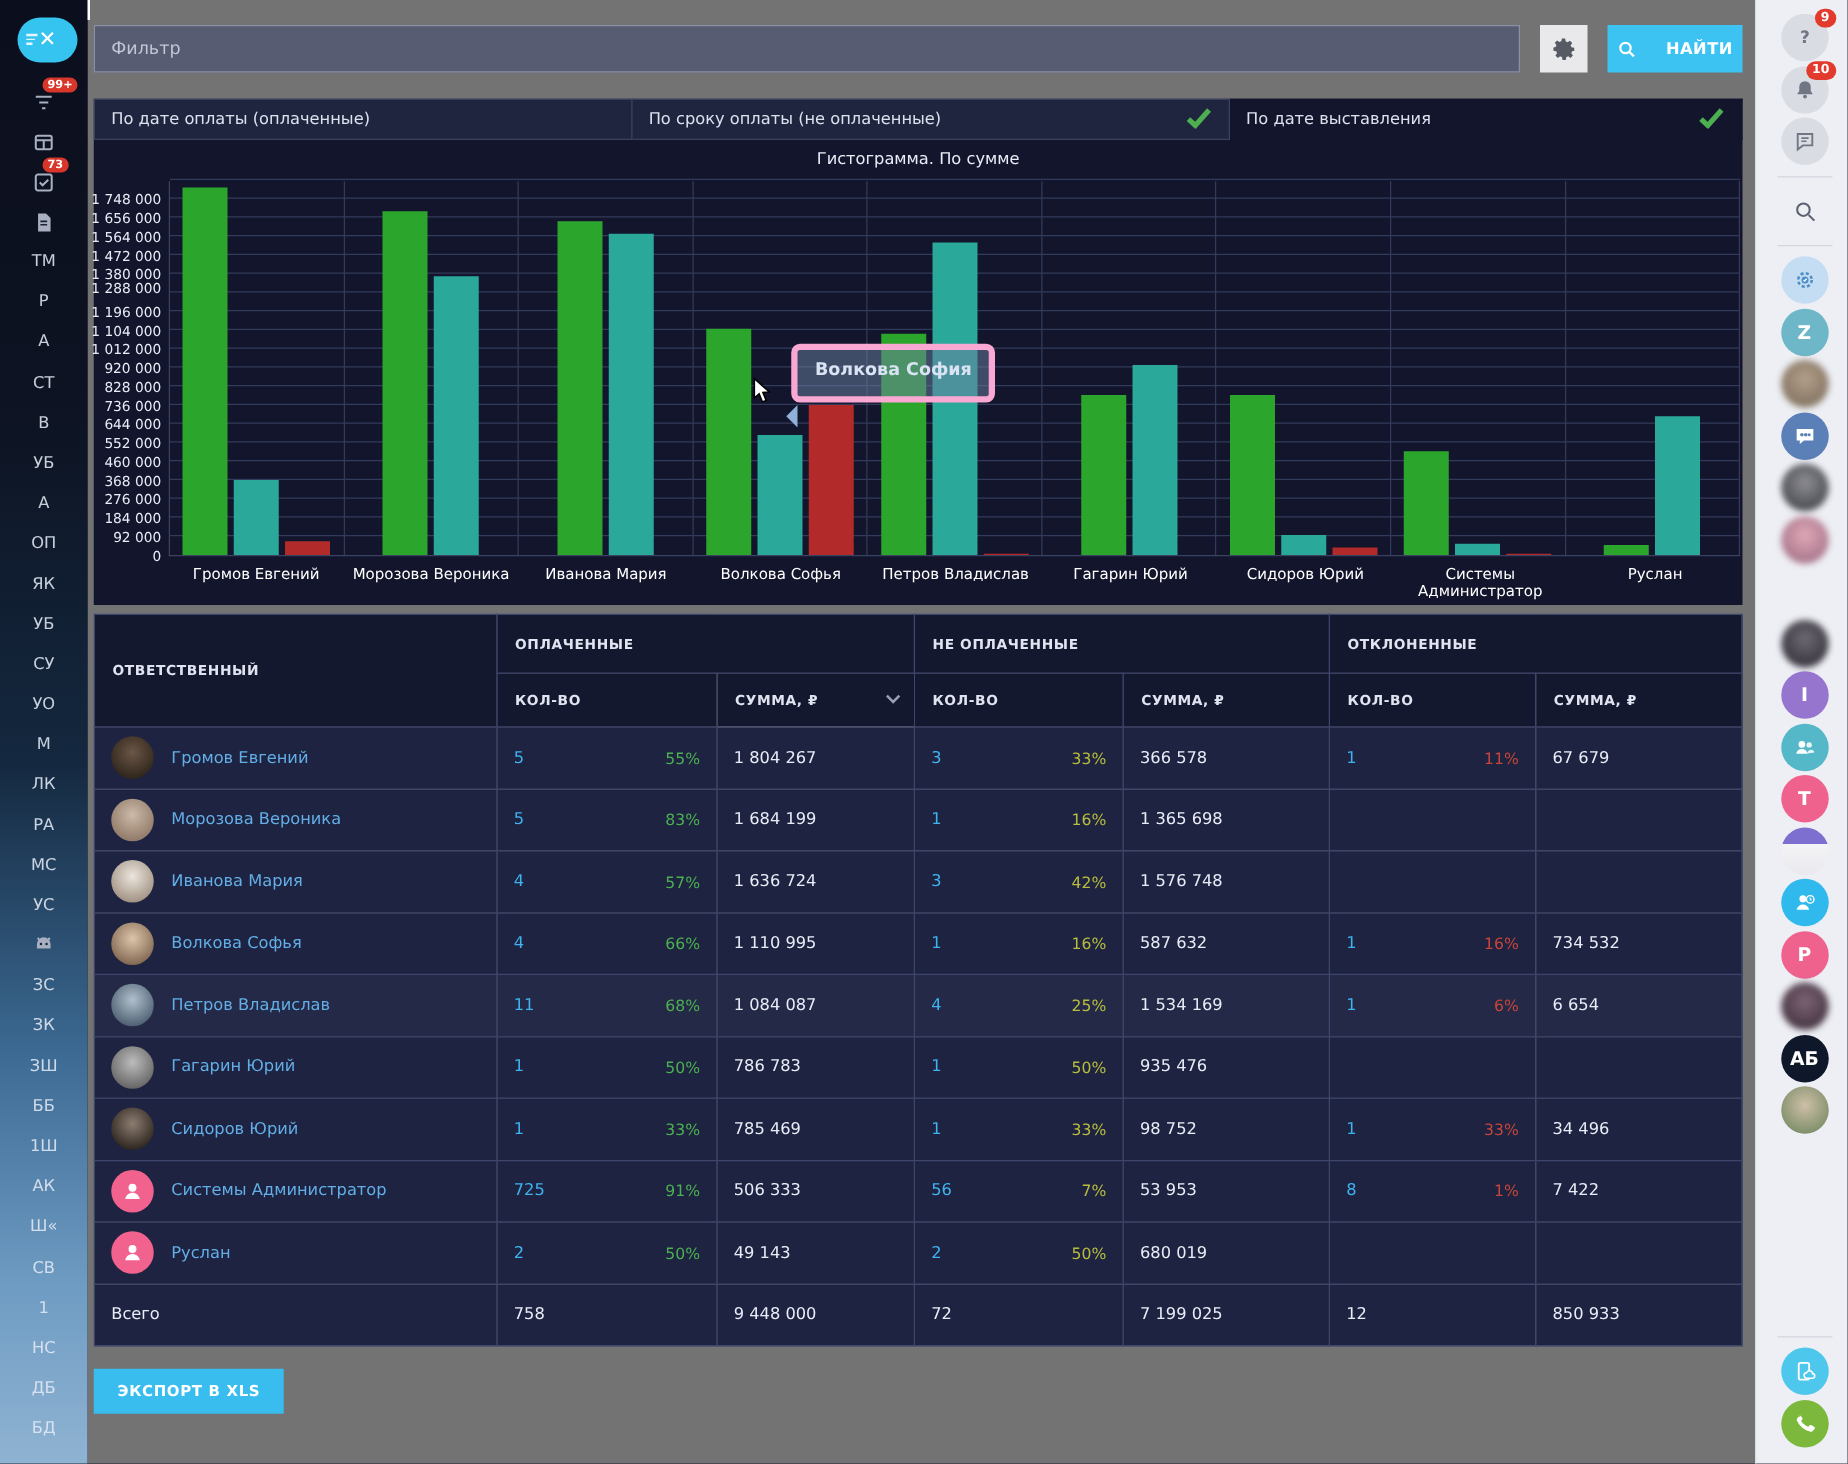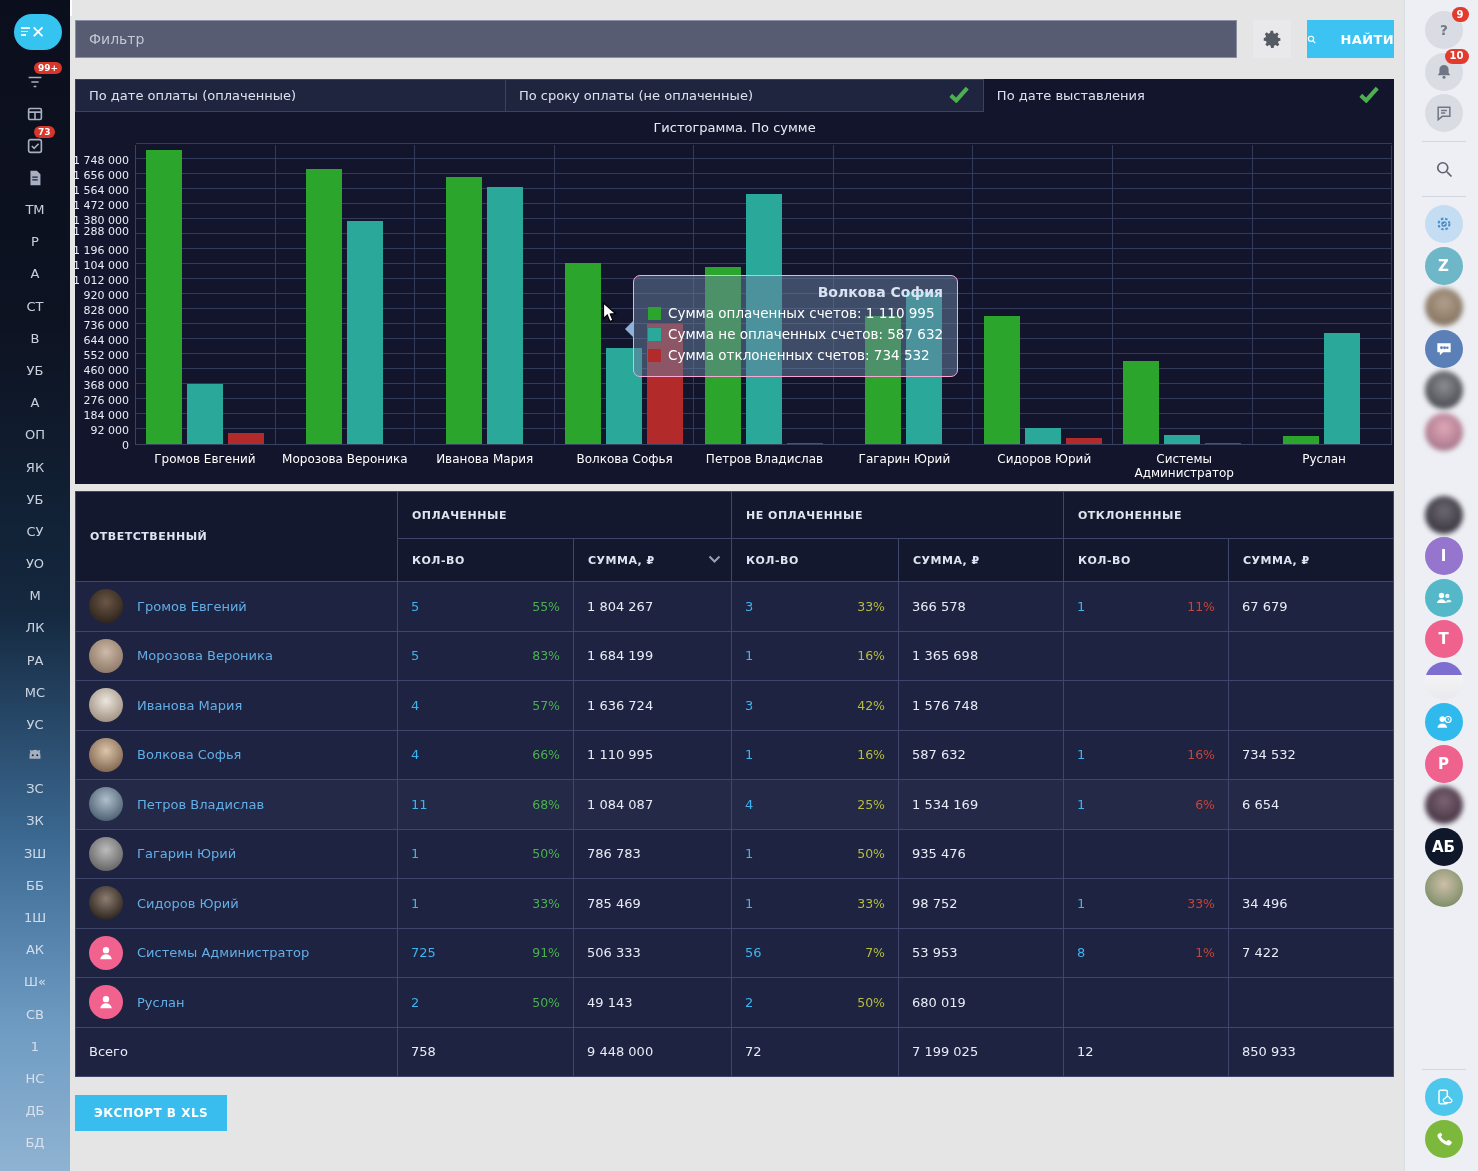--- a/index.html
+++ b/index.html
@@ -32,32 +32,32 @@
     font-size:15px; color:#fff; font-weight:bold; }
   .rsb-item.gray { background:#d9dce3; color:#707684; }
   .rsb-item svg { width:20px; height:20px; }
   .rsb-badge { position:absolute; top:-4px; right:-6px; background:#e23b2e; color:#fff; font-size:10px;
     font-weight:bold; border-radius:9px; padding:1.5px 5px; line-height:1.2; }
   .rsb-div { width:44px; border-top:1px solid #d2d6de; margin:5px 0 8px; }
   .rsb-blur { filter:blur(2.5px); }
   .rsb-spacer { margin-top:auto; }
 
   
-  .main { flex:1 1 auto; background:#e5e5e5; position:relative; padding:20px 10px 0 5px; }
+  .main { flex:1 1 auto; background:#737373; position:relative; padding:20px 10px 0 5px; }
   .main::before { content:""; position:absolute; left:-12px; top:0; width:14px; height:16px;
     background:#fdfdfd; border-radius:10px 0 0 0; }
 
   .filter-bar { display:flex; gap:16px; height:38px; align-items:stretch; }
   .filter-input { flex:1; background:#575c73; border:1px solid #8a8fa4; color:#e6e9f2;
     font-size:14px; padding:0 13px; outline:none; font-family:inherit; }
   .filter-input::placeholder { color:#c3c7d4; }
   .gear-btn { width:38px; background:#e9e9eb; border:none; display:flex; align-items:center;
     justify-content:center; cursor:pointer; }
   .gear-btn svg { width:21px; height:21px; fill:#565b63; }
-  .find-btn { width:87px; background:#3cc3f2; border:none; color:#fff; font-weight:bold;
+  .find-btn { width:108px; background:#3cc3f2; border:none; color:#fff; font-weight:bold;
     font-size:13px; display:flex; align-items:center; justify-content:center; gap:24px;
     cursor:pointer; letter-spacing:.4px; font-family:inherit; }
   .find-btn svg { width:15px; height:15px; stroke:#fff; stroke-width:2.4; fill:none; }
 
   .tabs { display:flex; margin-top:21px; height:33px; }
   .tab { display:flex; align-items:center; padding:0 13px; font-size:13px; color:#dce1ee;
     background:#20253f; border:1px solid #3a425f; cursor:pointer; }
   .tab + .tab { border-left:none; }
   .tab.active { background:#12152b; border-color:#12152b; }
   .tab .chk { margin-left:auto; }
@@ -73,21 +73,21 @@
   .plot { position:relative; flex:1; height:300px; border-left:1px solid #3a4262;
     border-bottom:1px solid #3a4262; display:flex; }
   .hgrid { position:absolute; left:0; right:0; height:1px; background:#333b5b; z-index:0; }
   .bar-group { flex:1; border-right:1px solid #333b5b; display:flex; align-items:flex-end;
     justify-content:center; gap:5px; position:relative; z-index:1; }
   .bar { width:36px; }
   .xlabels { display:flex; margin-left:60px; margin-top:7px; }
   .xlabels span { flex:1; text-align:center; color:#fff; font-size:12px; }
 
   .tooltip { position:absolute; left:558px; top:163px; background:rgba(106,126,160,.52);
-    border:1px solid #f9a8d4; border-radius:7px; padding:8px 14px 10px; z-index:5; white-space:nowrap;text-align:right; }
+    border:5px solid #f9a8d4; border-radius:7px; padding:8px 14px 10px; z-index:5; white-space:nowrap; }
   .tooltip::before { content:""; position:absolute; left:-9px; top:44px; border:9px solid transparent;
     border-right-color:#8fb0d8; border-left:none; }
   .tt-title { font-weight:bold; color:#d9e3f3; font-size:14px; margin-bottom:3px; }
   .tt-row { display:flex; align-items:center; gap:7px; color:#fff; font-size:13.5px; line-height:1.55; }
   .tt-swatch { width:13px; height:13px; flex:0 0 13px; }
   .cursor { position:absolute; left:527px; top:190px; z-index:6; }
 
   
   table.report { width:100%; border-collapse:collapse; table-layout:fixed; margin-top:7px; }
   .report th, .report td { border:1px solid #3e466b; }
@@ -329,34 +329,20 @@
           <span>Волкова Софья</span>
           <span>Петров Владислав</span>
           <span>Гагарин Юрий</span>
           <span>Сидоров Юрий</span>
           <span>Системы Администратор</span>
           <span>Руслан</span>
         </div>
 
       <div class="tooltip">
         <div class="tt-title">Волкова София</div>
-        <div id="tt-rows">
-            <div class="tt-row">
-              <span class="tt-swatch" style="background: rgb(44, 165, 44);"></span>
-              <span>Сумма оплаченных счетов: 1 110 995</span>
-            </div>
-            <div class="tt-row">
-              <span class="tt-swatch" style="background: rgb(42, 168, 154);"></span>
-              <span>Сумма не оплаченных счетов: 587 632</span>
-            </div>
-            <div class="tt-row">
-              <span class="tt-swatch" style="background: rgb(178, 42, 42);"></span>
-              <span>Сумма отклоненных счетов: 734 532</span>
-            </div>
-          </div>
       </div>
       <div class="cursor">
         <svg width="18" height="22" viewBox="0 0 18 22">
             <path d="M1.5 1l0 15.5 3.8-3.4 2.6 6.4 3-1.2-2.6-6.3 5.2-.4z" fill="#fff" stroke="#000" stroke-width="1.2"></path>
           </svg>
       </div>
     </div>
 
     <table class="report">
       <colgroup>

